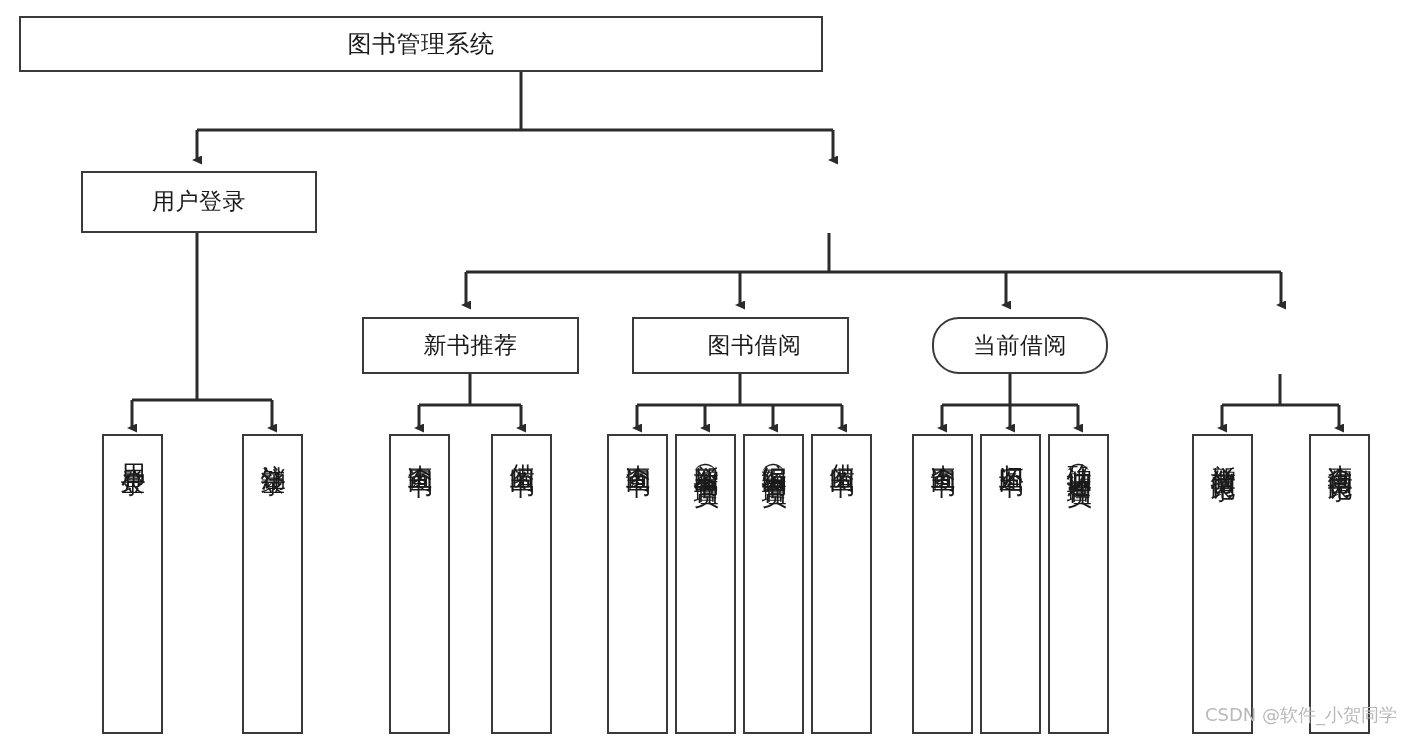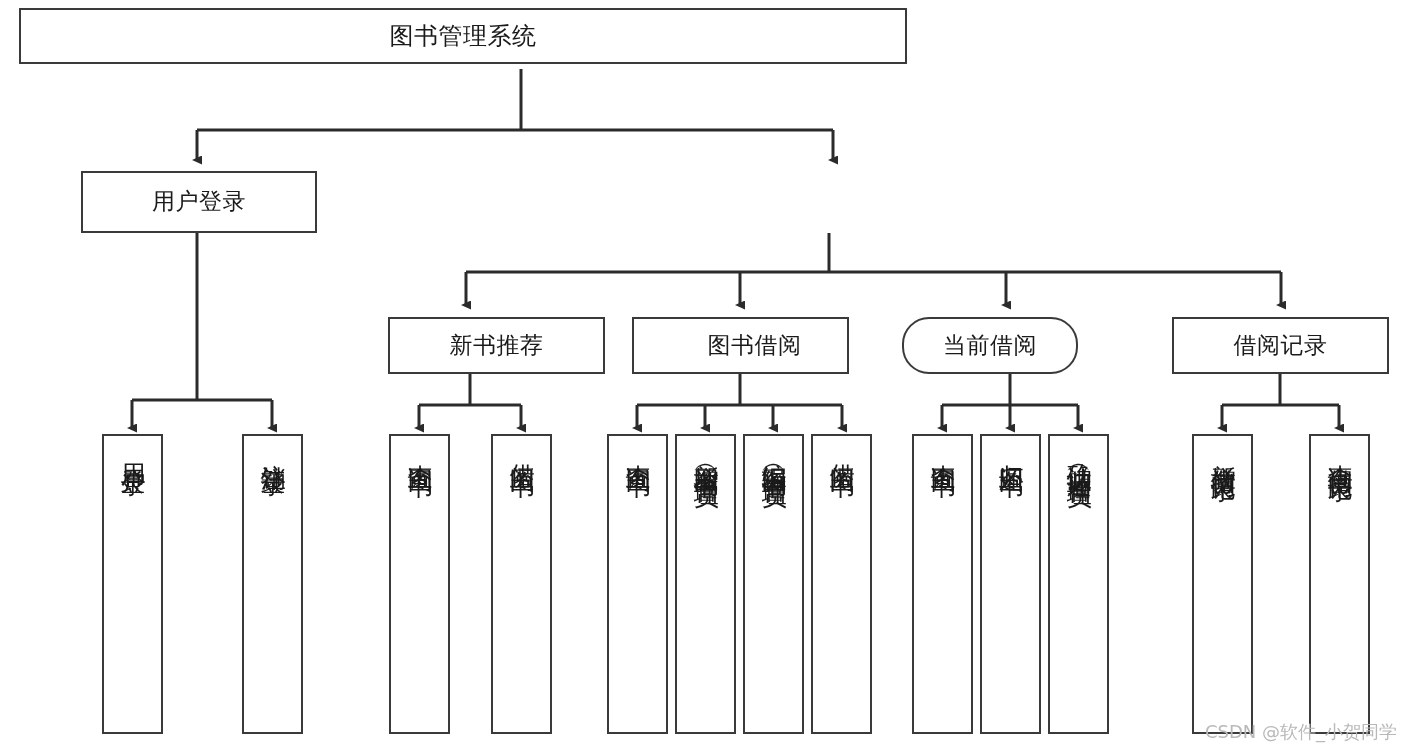--- a/index.html
+++ b/index.html
@@ -58,21 +58,21 @@
     text-orientation: upright;
     font-size: 25px;
     line-height: 1.05;
     letter-spacing: 3px;
     height: auto;
     max-height: 100%;
   }
   .watermark {
     position: absolute;
     right: 8px;
-    bottom: 3px;
+    bottom: 20px;
     font-size: 18px;
     color: #b9b9b9;
     z-index: 5;
     white-space: nowrap;
     font-family: "DejaVu Sans", "Liberation Sans", sans-serif;
   }
 </style>
 </head>
 <body>
 
@@ -121,39 +121,36 @@
       <path d="M1010,405 L1010,428" marker-end="url(#arrow)"></path>
       <path d="M1078,405 L1078,428" marker-end="url(#arrow)"></path>
 
       <path d="M1280,374 L1280,405"></path>
       <path d="M1222,405 L1339,405"></path>
       <path d="M1222,405 L1222,428" marker-end="url(#arrow)"></path>
       <path d="M1339,405 L1339,428" marker-end="url(#arrow)"></path>
     </g>
   </svg>
 
-  <div class="node horiz root" style="left:19px; top:8px; width:888px; height:56px;">
+  <div class="node horiz root" style="left:19px; top:16px; width:804px; height:56px;">
     <span class="label">图书管理系统</span>
   </div>
 
   <div class="node horiz" style="left:81px; top:171px; width:236px; height:62px;">
     <span class="label">用户登录</span>
   </div>
 
-  <div class="node horiz" style="left:362px; top:317px; width:217px; height:57px;margin-left:26px;">
+  <div class="node horiz" style="left:362px; top:317px; width:217px; height:57px;">
     <span class="label">新书推荐</span>
   </div>
   <div class="node horiz" style="left:632px; top:317px; width:217px; height:57px;padding-left:28px;">
     <span class="label">图书借阅</span>
   </div>
-  <div class="node horiz" style="left:902px; top:317px; width:176px; height:57px;border-radius:27px;">
+  <div class="node horiz" style="left:932px; top:317px; width:176px; height:57px;border-radius:27px;">
     <span class="label">当前借阅</span>
-  </div>
-  <div class="node horiz" style="left:1172px; top:317px; width:217px; height:57px;">
-    <span class="label">借阅记录</span>
   </div>
 
   <div class="node vert" style="left:102px; top:434px; width:61px; height:300px;">
     <span class="label">用户登录</span>
   </div>
   <div class="node vert" style="left:242px; top:434px; width:61px; height:300px;">
     <span class="label">注销登录</span>
   </div>
 
   <div class="node vert" style="left:389px; top:434px; width:61px; height:300px;">

